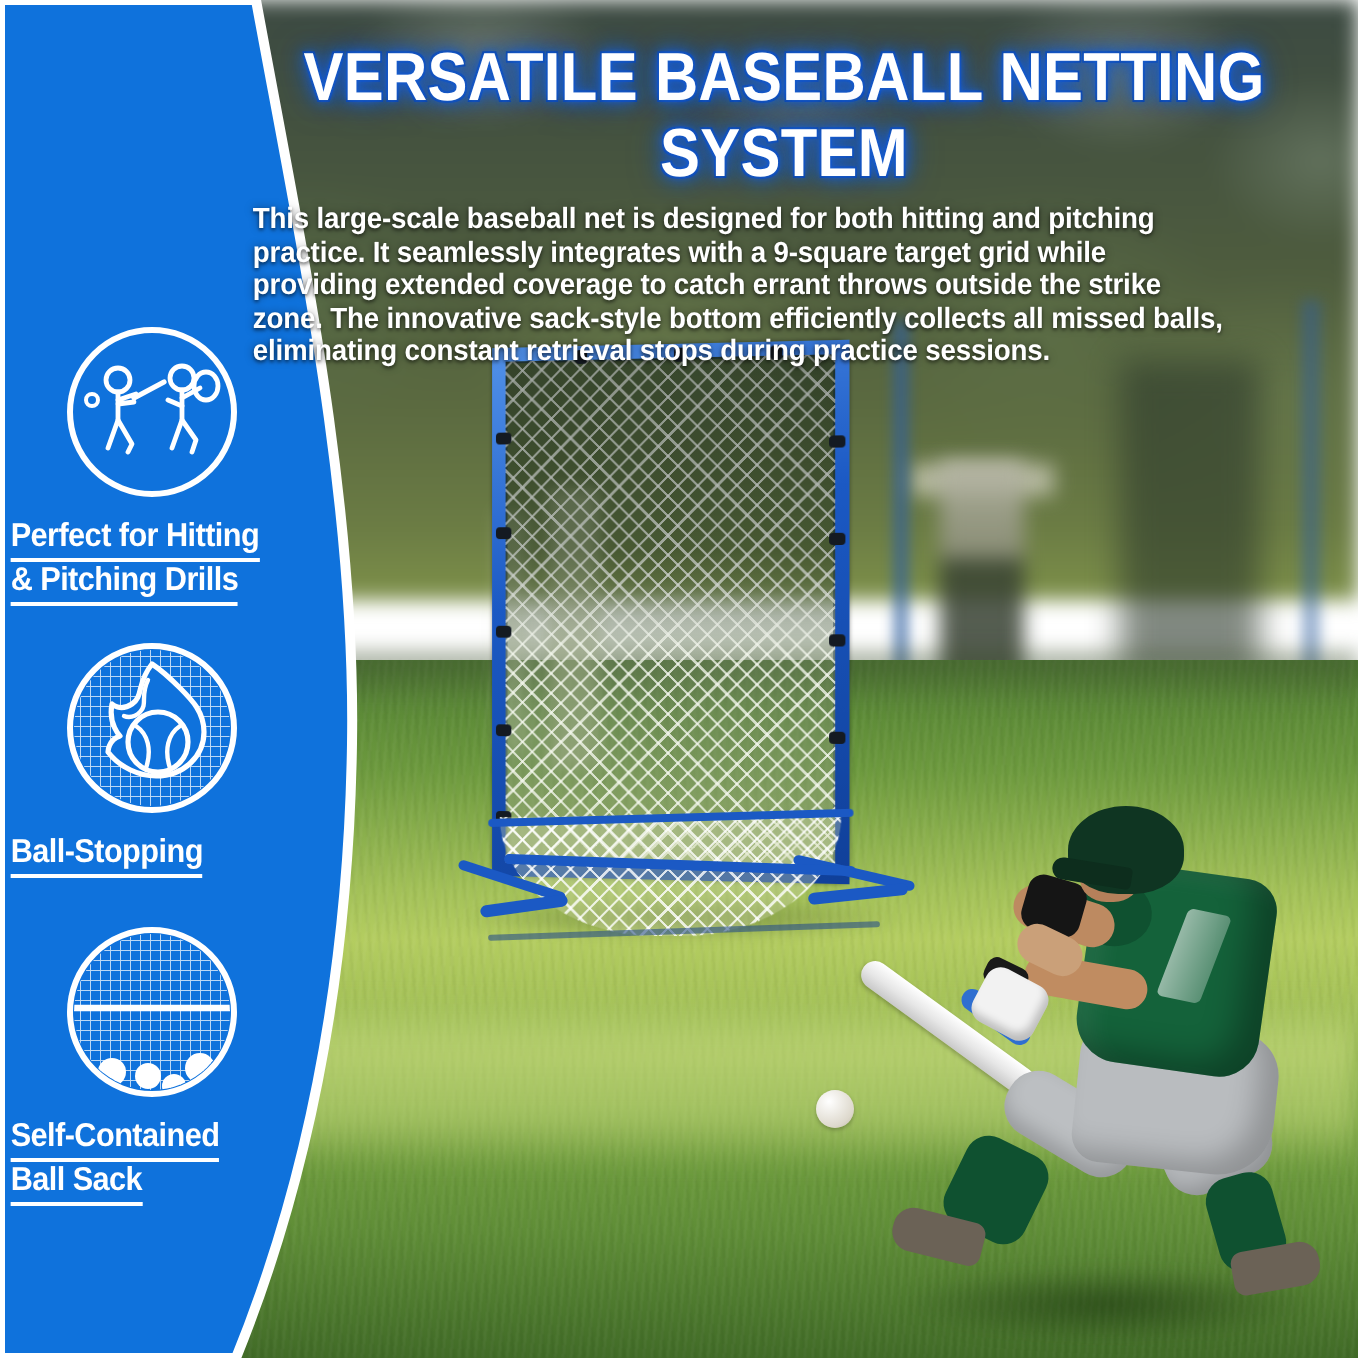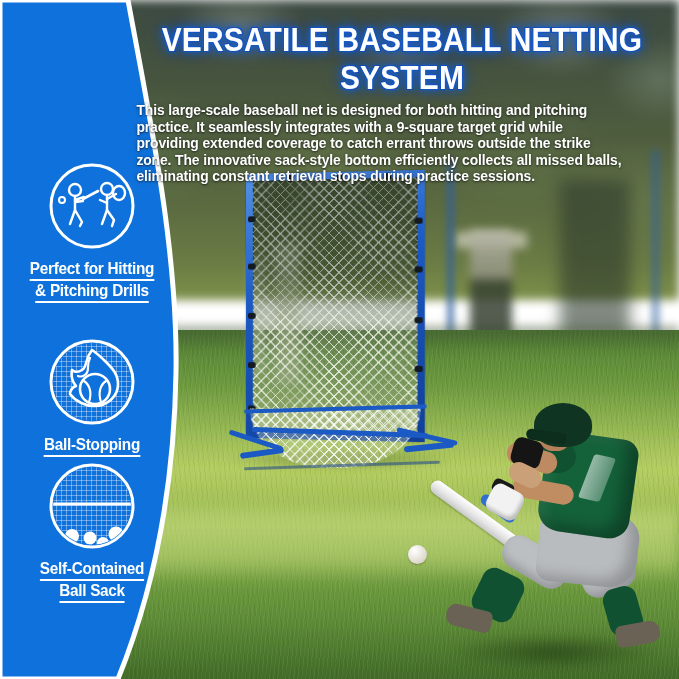--- a/index.html
+++ b/index.html
@@ -181,23 +181,23 @@
   .b-shoeL { left:16px; top:212px; width:46px; height:22px; background:#6b6256; border-radius:10px 6px 6px 10px; transform:rotate(14deg); }
   .b-shoeR { left:186px; top:228px; width:44px; height:22px; background:#6b6256; border-radius:6px 10px 10px 6px; transform:rotate(-10deg); }
   .b-belt { left:120px; top:122px; width:70px; height:8px; background:#3a3f44; border-radius:3px; transform:rotate(7deg); }
 
   
   #panel { position:absolute; left:0; top:0; width:230px; height:679px; }
   #panel svg { display:block; }
 
   .panel-content { position:absolute; left:0; top:0; width:175px; height:679px; }
 
-  .feature { position:absolute; left:0; width:152px; text-align:center;margin-left:16px; }
+  .feature { position:absolute; left:0; width:152px; text-align:left; }
   .f1 { top:160px; }
-  .f2 { top:336px;text-decoration:underline; }
+  .f2 { top:318px;text-decoration:underline; }
   .f3 { top:460px; }
 
   .ficon { width:92px; height:92px; margin:0 auto; position:relative; }
   .ficon svg { display:block; }
 
   .flabel {
     margin-top:7px;
     font-family:"Liberation Sans", sans-serif;
     font-weight:bold;
     font-size:16.5px;
@@ -206,21 +206,21 @@
     letter-spacing:-.3px;
     transform:scaleX(.93);
   }
   .flabel span {
     display:inline-block;
     border-bottom:2px solid #ffffff;
     padding-bottom:1px;
   }
 
   
-  #header { position:absolute; left:125px; top:20px; width:554px; }
+  #header { position:absolute; left:115px; top:20px; width:554px; }
   .title {
     font-family:"Liberation Sans", sans-serif;
     font-weight:bold;
     font-size:34px;
     line-height:38px;
     color:#ffffff;
     text-align:center;
     letter-spacing:.2px;
     transform:scaleX(.88);
     text-shadow:

